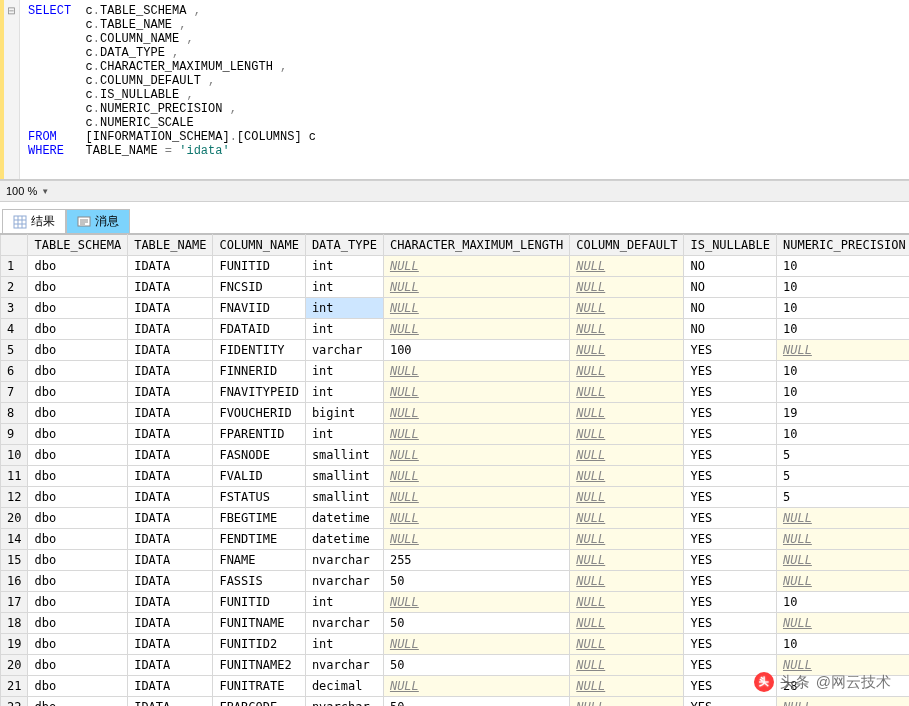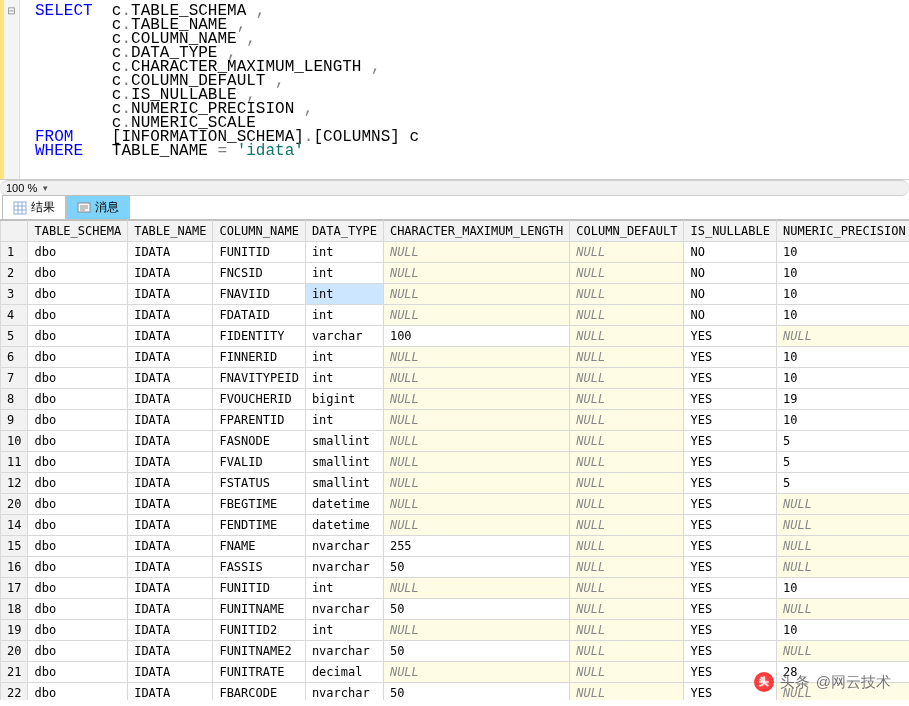--- a/index.html
+++ b/index.html
@@ -2,46 +2,46 @@
 <html><head>
 <meta charset="utf-8">
 <style>
 * { margin: 0; padding: 0; box-sizing: border-box; }
 body { font-family: "Microsoft Sans Serif", "SimSun", sans-serif; font-size: 12px; background: #fff; width: 909px; height: 706px; overflow: hidden; }
 
 
 .sql-pane { height: 180px; display: flex; border-bottom: 1px solid #ccc; overflow: hidden; }
 .gutter { width: 20px; background: #f4f4f4; border-right: 1px solid #e0e0e0; border-left: 4px solid #ffe27a; padding-top: 4px; }
 .gutter .collapse { color: #888; text-align: center; font-size: 10px; line-height: 14px; cursor: pointer; }
-.sql-code { font-family: Consolas, "Courier New", monospace; font-size: 16px; line-height: 14px; padding: 4px 8px 4px 8px; white-space: pre; color: #000; flex: 1; overflow: hidden; margin-left: 7px; }
+.sql-code { font-family: Consolas, "Courier New", monospace; font-size: 12px; line-height: 14px; padding: 4px 8px 4px 8px; white-space: pre; color: #000; flex: 1; overflow: hidden; }
 .kw { color: #0000FF; }  
 .op { color: #808080; }  
 .str { color: #0f766e; }
 
 
-.zoom-bar { height: 16px; background: #f0f0f0; border-top: 1px solid #d0d0d0; border-bottom: 1px solid #d0d0d0; display: flex; align-items: center; padding: 0 6px; font-size: 11px; border-radius: 10px; }
+.zoom-bar { height: 22px; background: #f0f0f0; border-top: 1px solid #d0d0d0; border-bottom: 1px solid #d0d0d0; display: flex; align-items: center; padding: 0 6px; font-size: 11px; }
 .zoom-bar .pct { margin-right: 4px; }
 .zoom-bar .tri { font-size: 8px; color: #555; }
 
 
-.tab-strip { height: 24px; display: flex; align-items: flex-end; background: #fff; border-bottom: 1px solid #c0c0c0; padding-left: 2px; }
+.tab-strip { height: 32px; display: flex; align-items: flex-end; background: #fff; border-bottom: 1px solid #c0c0c0; padding-left: 2px; }
 .tab { display: flex; align-items: center; gap: 4px; padding: 3px 10px; border: 1px solid #c0c0c0; border-bottom: none; background: #ffffff; font-size: 12px; margin-right: 0; cursor: pointer; }
 .tab.inactive { background: #7dd3fc; }
 .tab .icon { width: 14px; height: 14px; display: inline-flex; align-items: center; justify-content: center; font-size: 11px; }
 .icon-grid { background: linear-gradient(#fff,#fff); }
 .icon-grid svg { display: block; }
 .icon-msg svg { display: block; }
 
 
 .results { height: calc(706px - 180px - 22px - 24px); overflow: auto; position: relative; }
 table.grid { border-collapse: collapse; table-layout: fixed; font-family: "SimSun","Microsoft Sans Serif",monospace; font-size: 12px; }
 table.grid th, table.grid td { border: 1px solid #d8d8d8; padding: 2px 6px; text-align: left; height: 21px; overflow: hidden; white-space: nowrap; }
 table.grid th { background: #f2f2f2; font-weight: normal; border-top: 1px solid #c0c0c0; }
 table.grid th.rownum, table.grid td.rownum { background: #f2f2f2; text-align: left; width: 34px; color: #000; }
-table.grid td.null { background: #FFFCE6; color: #888; font-style: italic; }
+table.grid td.null { background: #FFFCE6; color: #888; font-style: italic; text-decoration: underline; }
 table.grid td.sel { background: #cde6ff; }
 
 table.grid td.c-schema  { width: 86px; margin-top: 48px; }
 table.grid td.c-table   { width: 70px; }
 table.grid td.c-column  { width: 80px; }
 table.grid td.c-dtype   { width: 66px; }
 table.grid td.c-charlen { width: 160px; }
 table.grid td.c-default { width: 92px; }
 table.grid td.c-null    { width: 78px; }
 table.grid td.c-prec    { width: 116px; }

